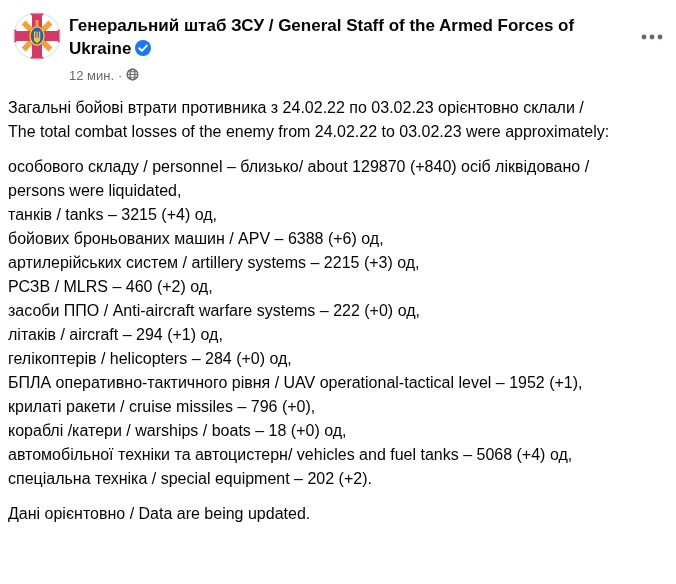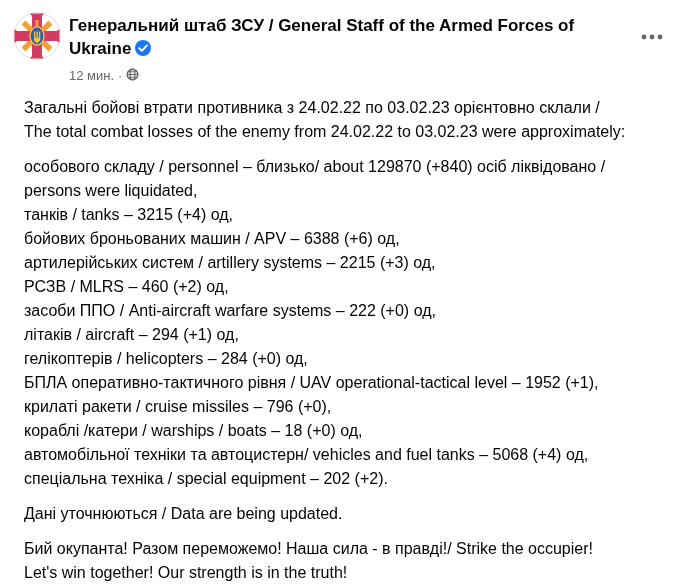--- a/index.html
+++ b/index.html
@@ -69,21 +69,21 @@
     right: 6px;
     width: 36px;
     height: 36px;
     border-radius: 50%;
     display: flex;
     align-items: center;
     justify-content: center;
     cursor: pointer;
   }
   .post-body {
-    padding: 11px 8px 0 24px;
+    padding: 11px 8px 0 8px;
     font-size: 16px;
     line-height: 24px;
     color: #050505;
   }
   .post-body p {
     margin: 0 0 11px 0;
     white-space: pre-line;
   }
   .post-body p:last-child { margin-bottom: 0; }
 </style>
@@ -156,18 +156,16 @@
 артилерійських систем / artillery systems – 2215 (+3) од,
 РСЗВ / MLRS – 460 (+2) од,
 засоби ППО / Anti-aircraft warfare systems – 222 (+0) од,
 літаків / aircraft – 294 (+1) од,
 гелікоптерів / helicopters – 284 (+0) од,
 БПЛА оперативно-тактичного рівня / UAV operational-tactical level – 1952 (+1),
 крилаті ракети / cruise missiles – 796 (+0),
 кораблі /катери / warships / boats – 18 (+0) од,
 автомобільної техніки та автоцистерн/ vehicles and fuel tanks – 5068 (+4) од,
 спеціальна техніка / special equipment – 202 (+2).</p>
-    <p>Дані уточнюються / Data are being updated.</p>
-    <p>Бий окупанта! Разом переможемо! Наша сила - в правді!/ Strike the occupier!
-Let's win together! Our strength is in the truth!</p>
+    <p>Дані орієнтовно / Data are being updated.</p>
   </div>
 
 </div>
 
 </body></html>

